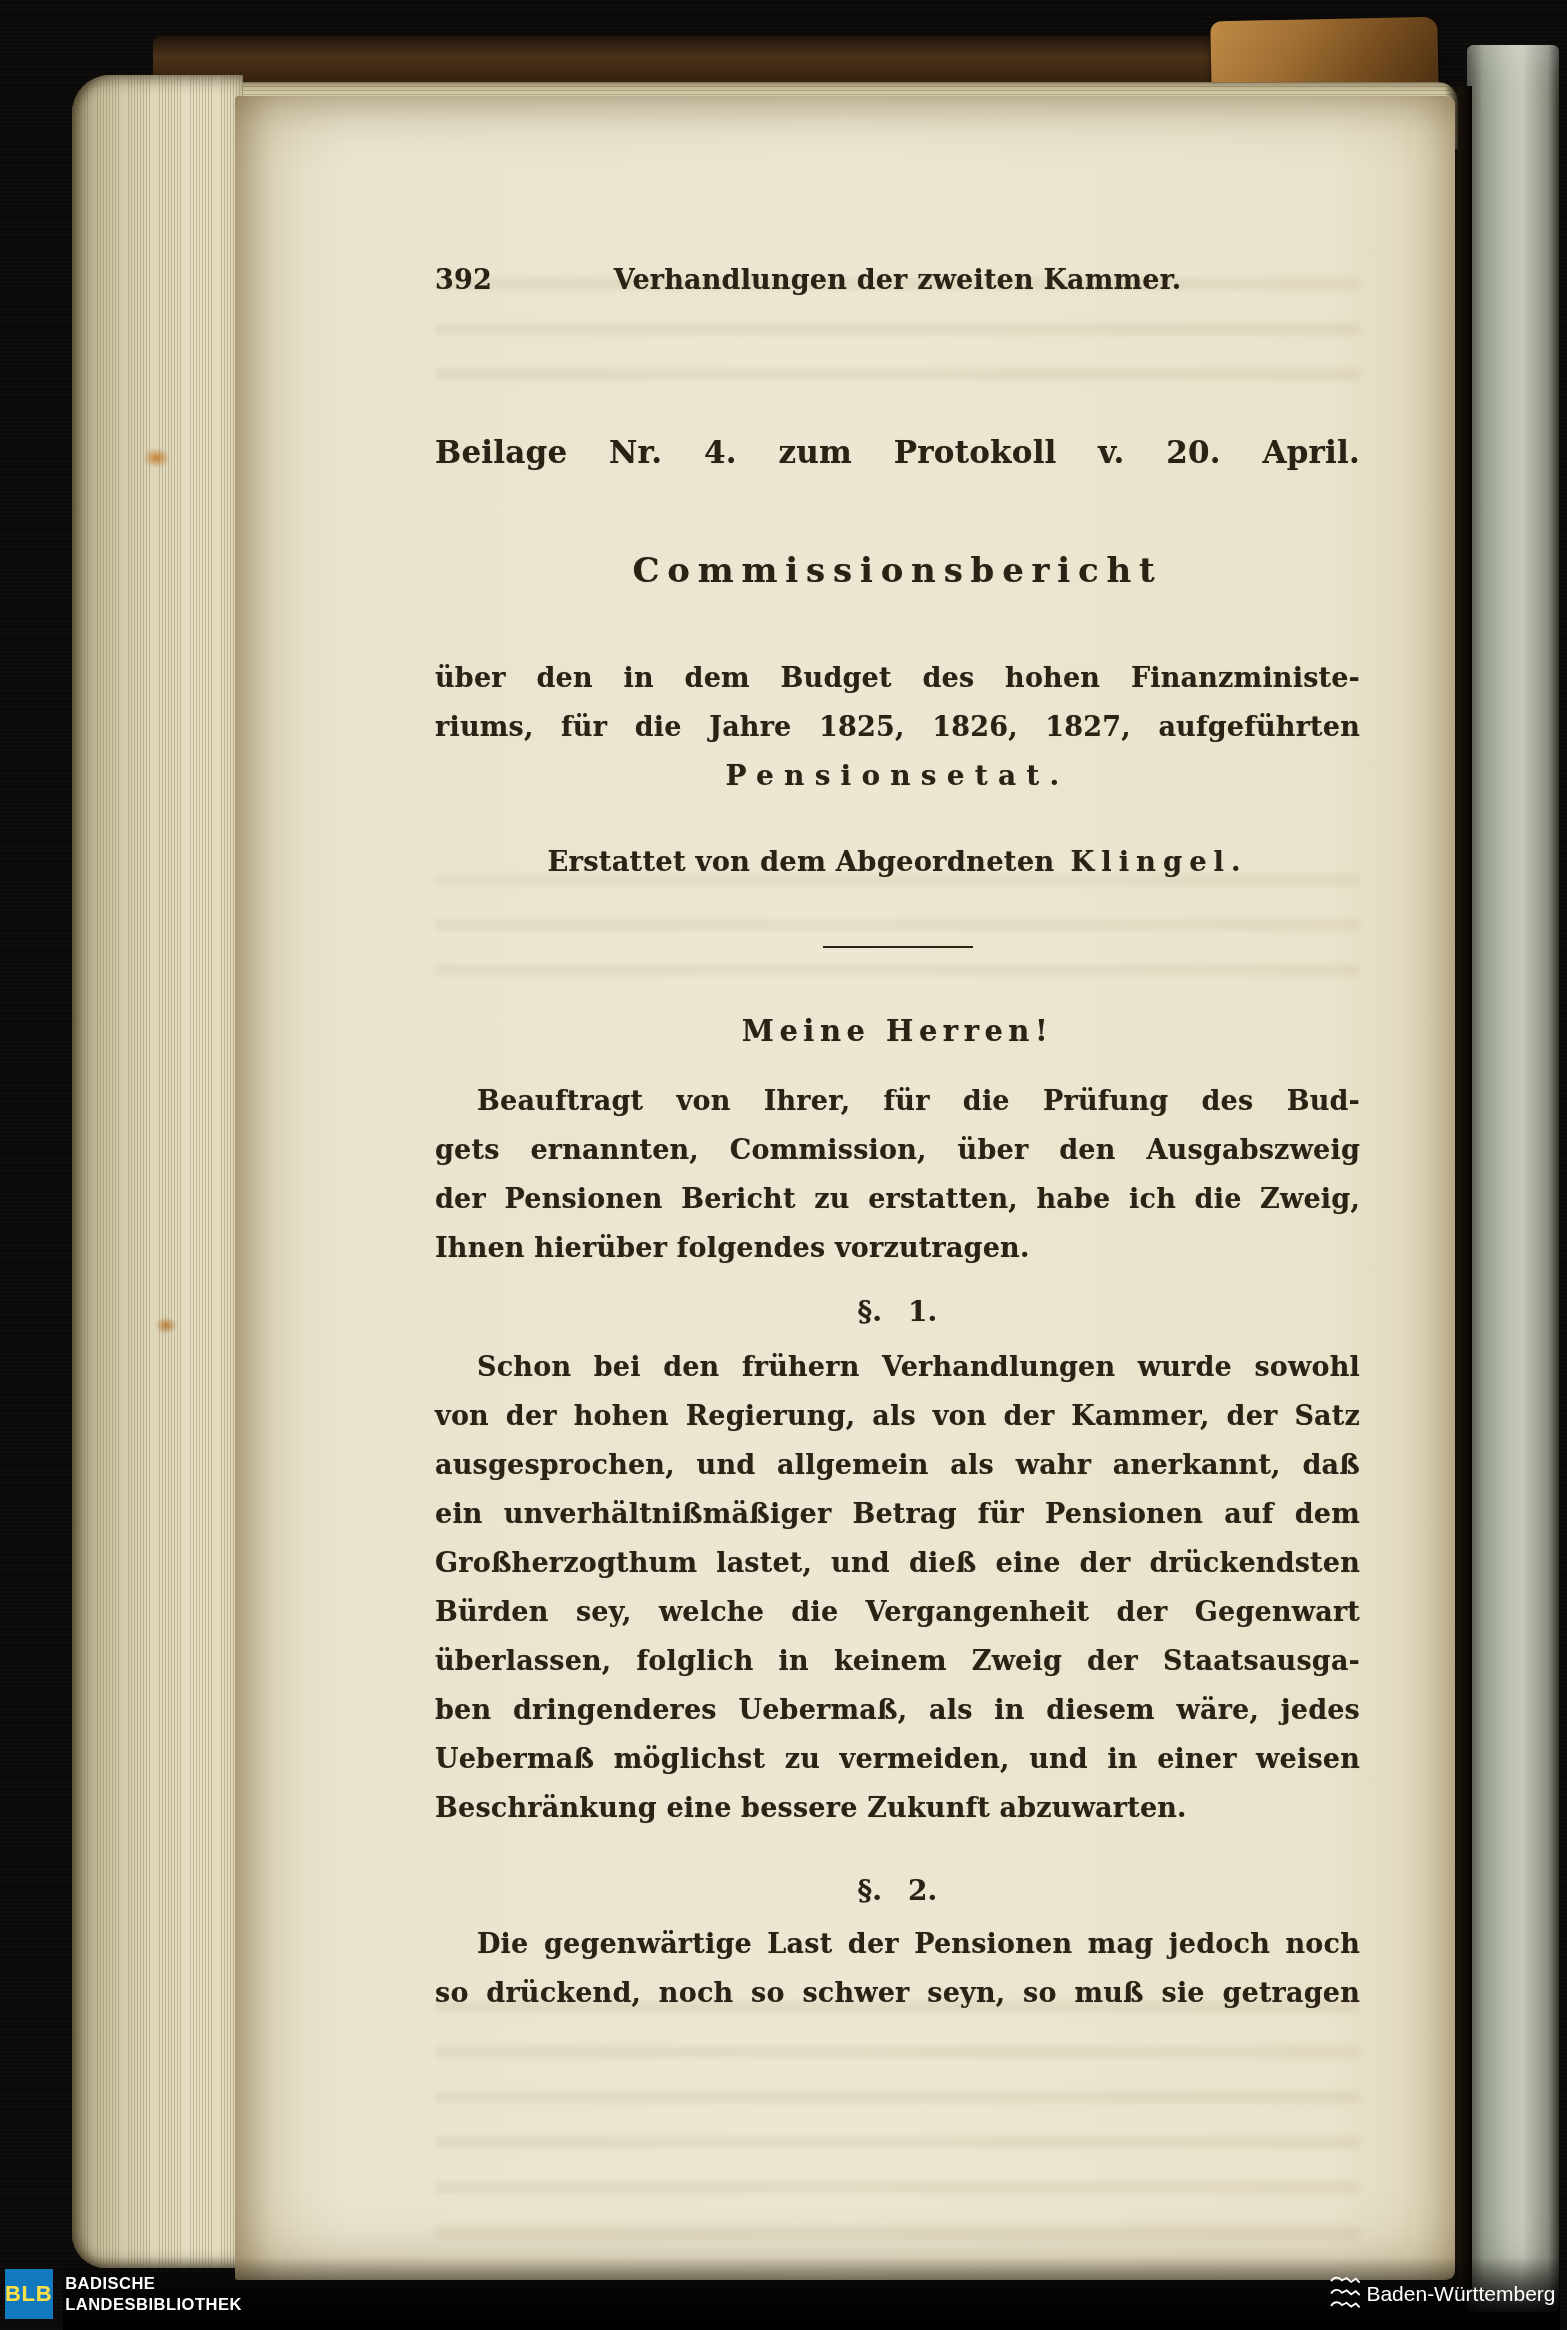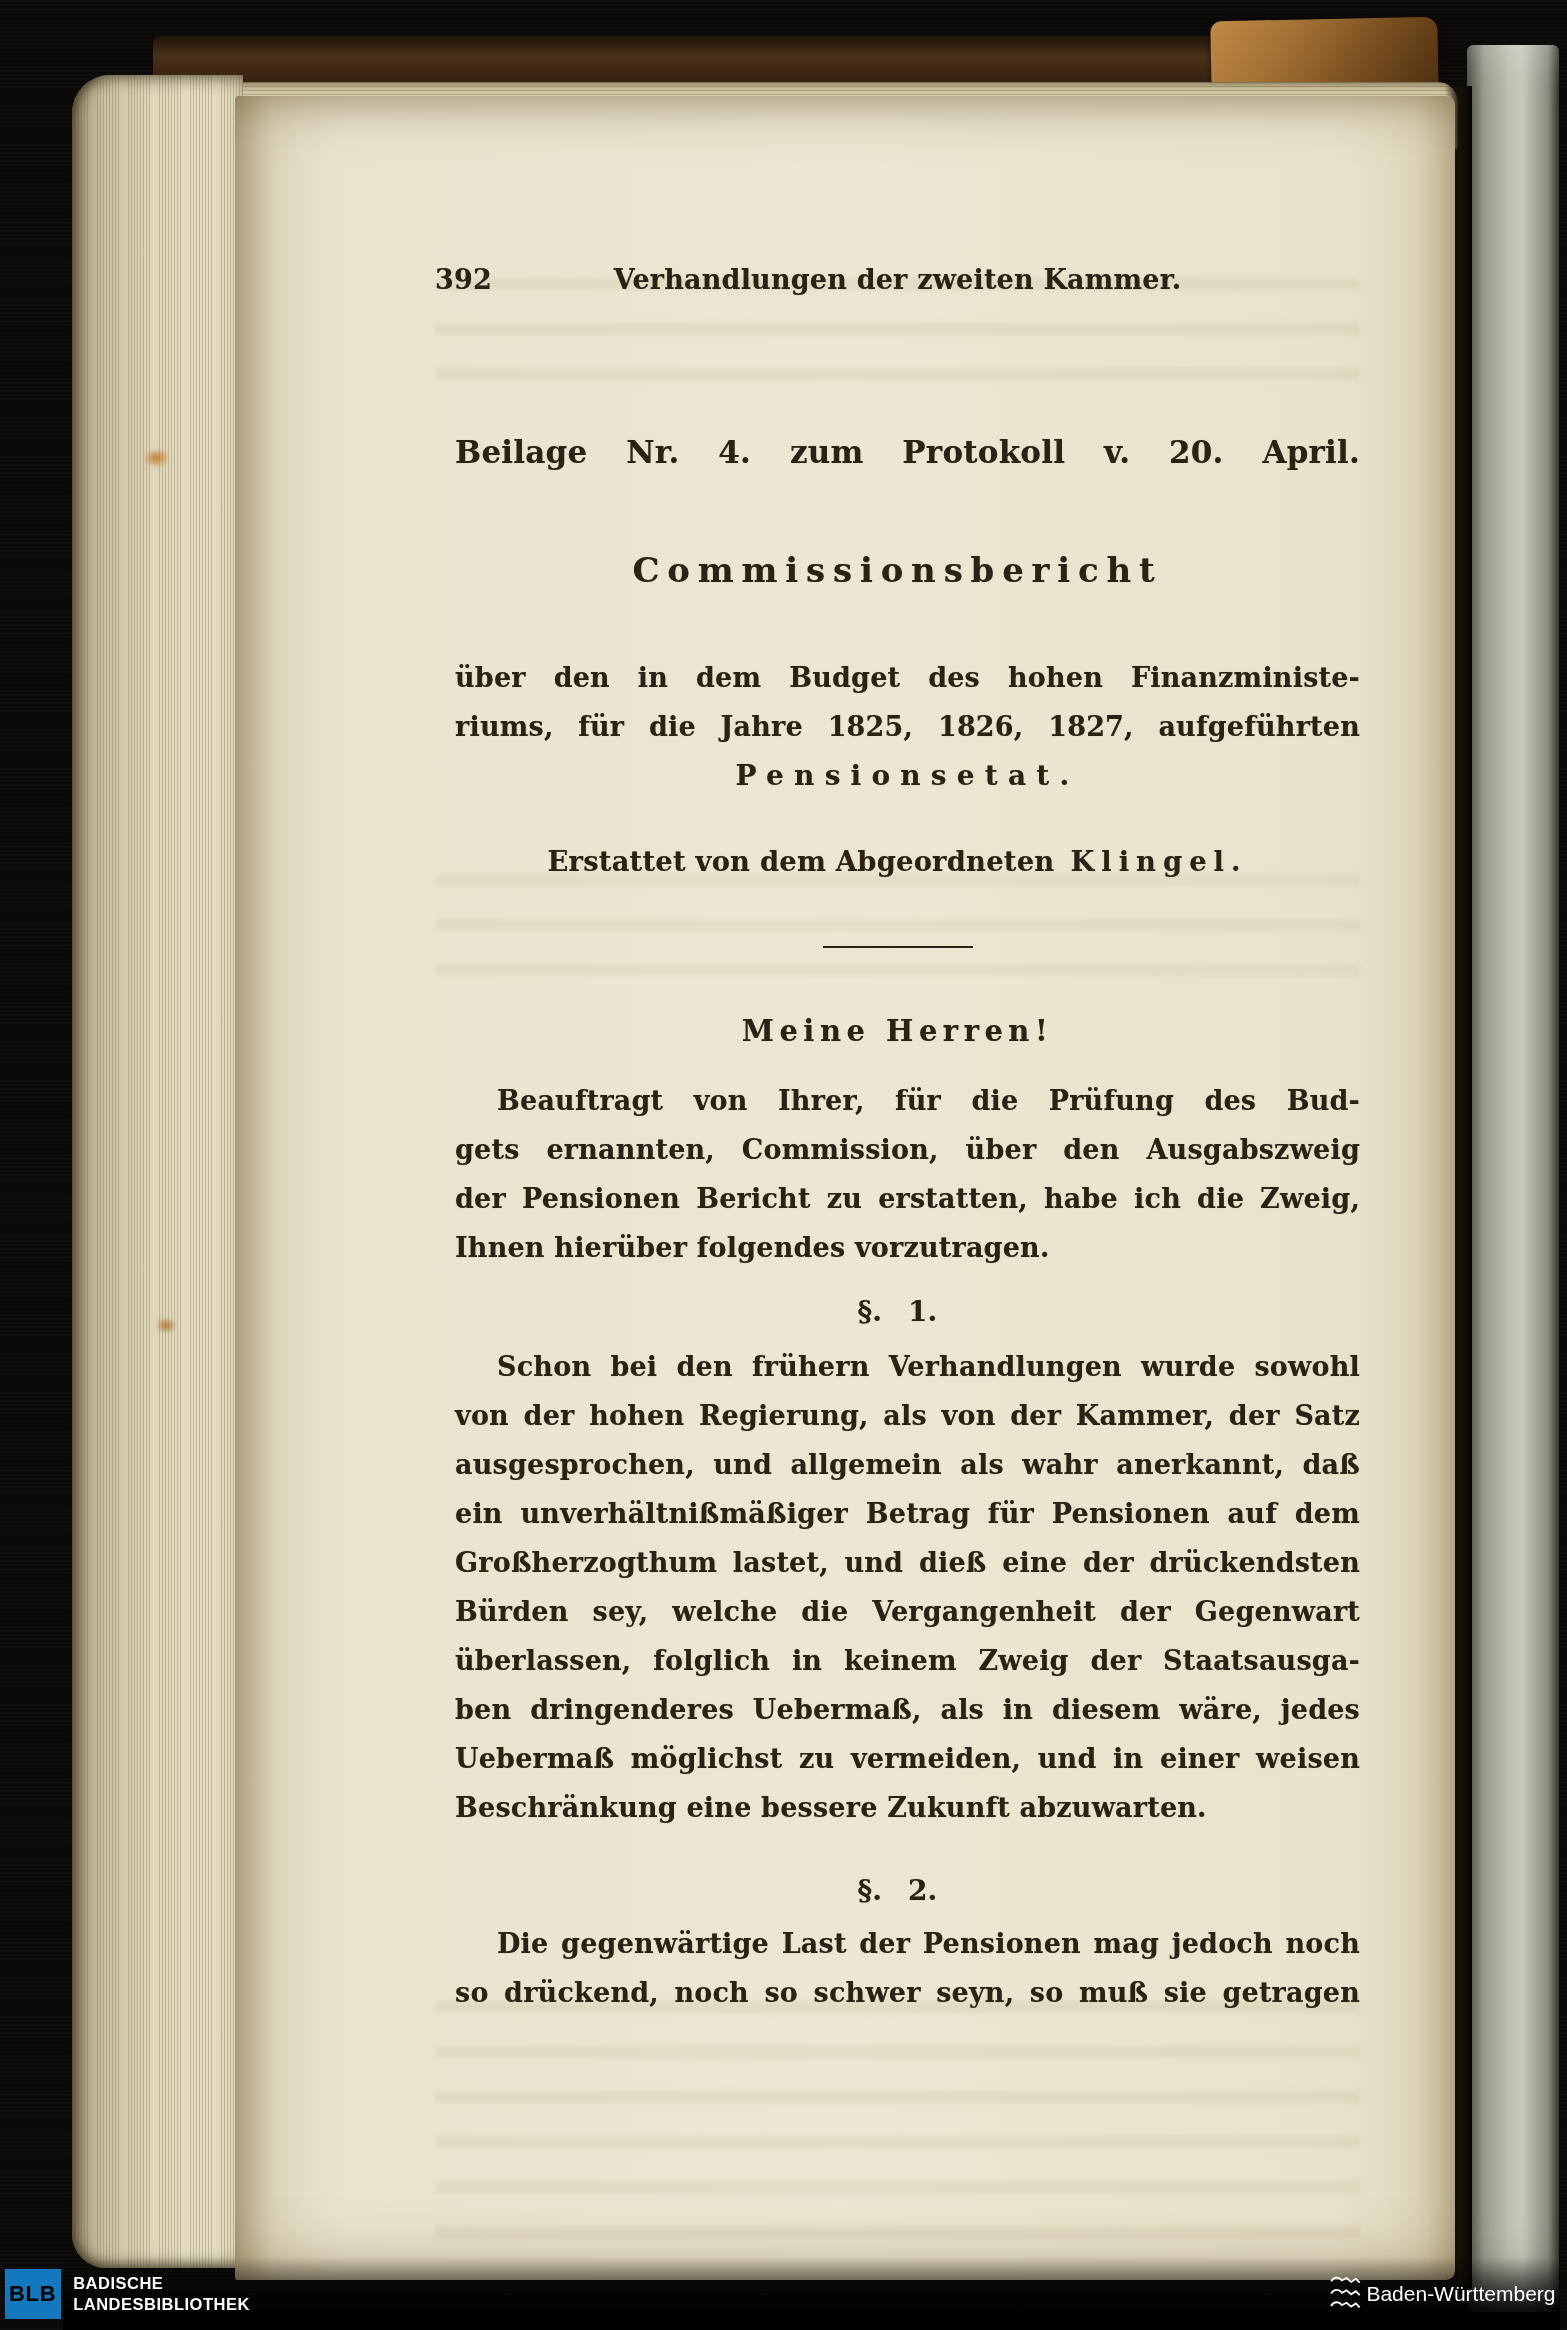--- a/index.html
+++ b/index.html
@@ -92,21 +92,21 @@
 
   
   .content{
     position:absolute;left:200px;top:0;width:925px;height:100%;
     color:#2b2115;
     font:700 27px "DejaVu Serif", serif;
     letter-spacing:0.2px;
     text-shadow:0 0 0.8px rgba(43,33,21,.35);
   }
   .block{position:absolute;left:0;width:100%;}
-  .line{height:49px;line-height:49px;margin-left:20px;}
+  .line{height:49px;line-height:49px;}
   .jl{text-align:justify;text-align-last:justify;}
   .cl{text-align:center;}
   .ll{text-align:left;}
   .ind{text-indent:42px;}
 
   .b-header{top:166px;height:36px;}
   .pnum{position:absolute;left:0;top:0;line-height:36px;font-size:27px;}
   .ptitle{display:block;text-align:center;line-height:36px;font-size:27px;}
 
   .b-beilage{top:332px;}
@@ -132,21 +132,21 @@
   .b-para2{top:1246px;}
   .b-sec2{top:1770px;text-align:center;font-size:28px;word-spacing:15.7px;line-height:49px;}
   .b-para3{top:1823px;}
 
   
   .blb{
     position:absolute;left:4.7px;bottom:11px;display:flex;align-items:center;gap:12.5px;
     font-family:"Liberation Sans", sans-serif;z-index:10;
   }
   .blb-square{
-    width:56px;height:50px;background:#1279bf;color:#000000;
+    width:48px;height:50px;background:#1279bf;color:#fde047;
     display:flex;align-items:center;justify-content:center;
     font-weight:700;font-size:22px;letter-spacing:0.8px;
   }
   .blb-text{color:#fff;font-weight:700;font-size:16.5px;line-height:21px;letter-spacing:0.5px;}
 
   .bw{
     position:absolute;right:12.5px;bottom:15.7px;display:flex;align-items:center;gap:4px;
     color:#fff;font-family:"Liberation Sans", sans-serif;font-size:21px;z-index:10;
   }
   .bw-emblem{width:34px;height:41px;display:block;}

